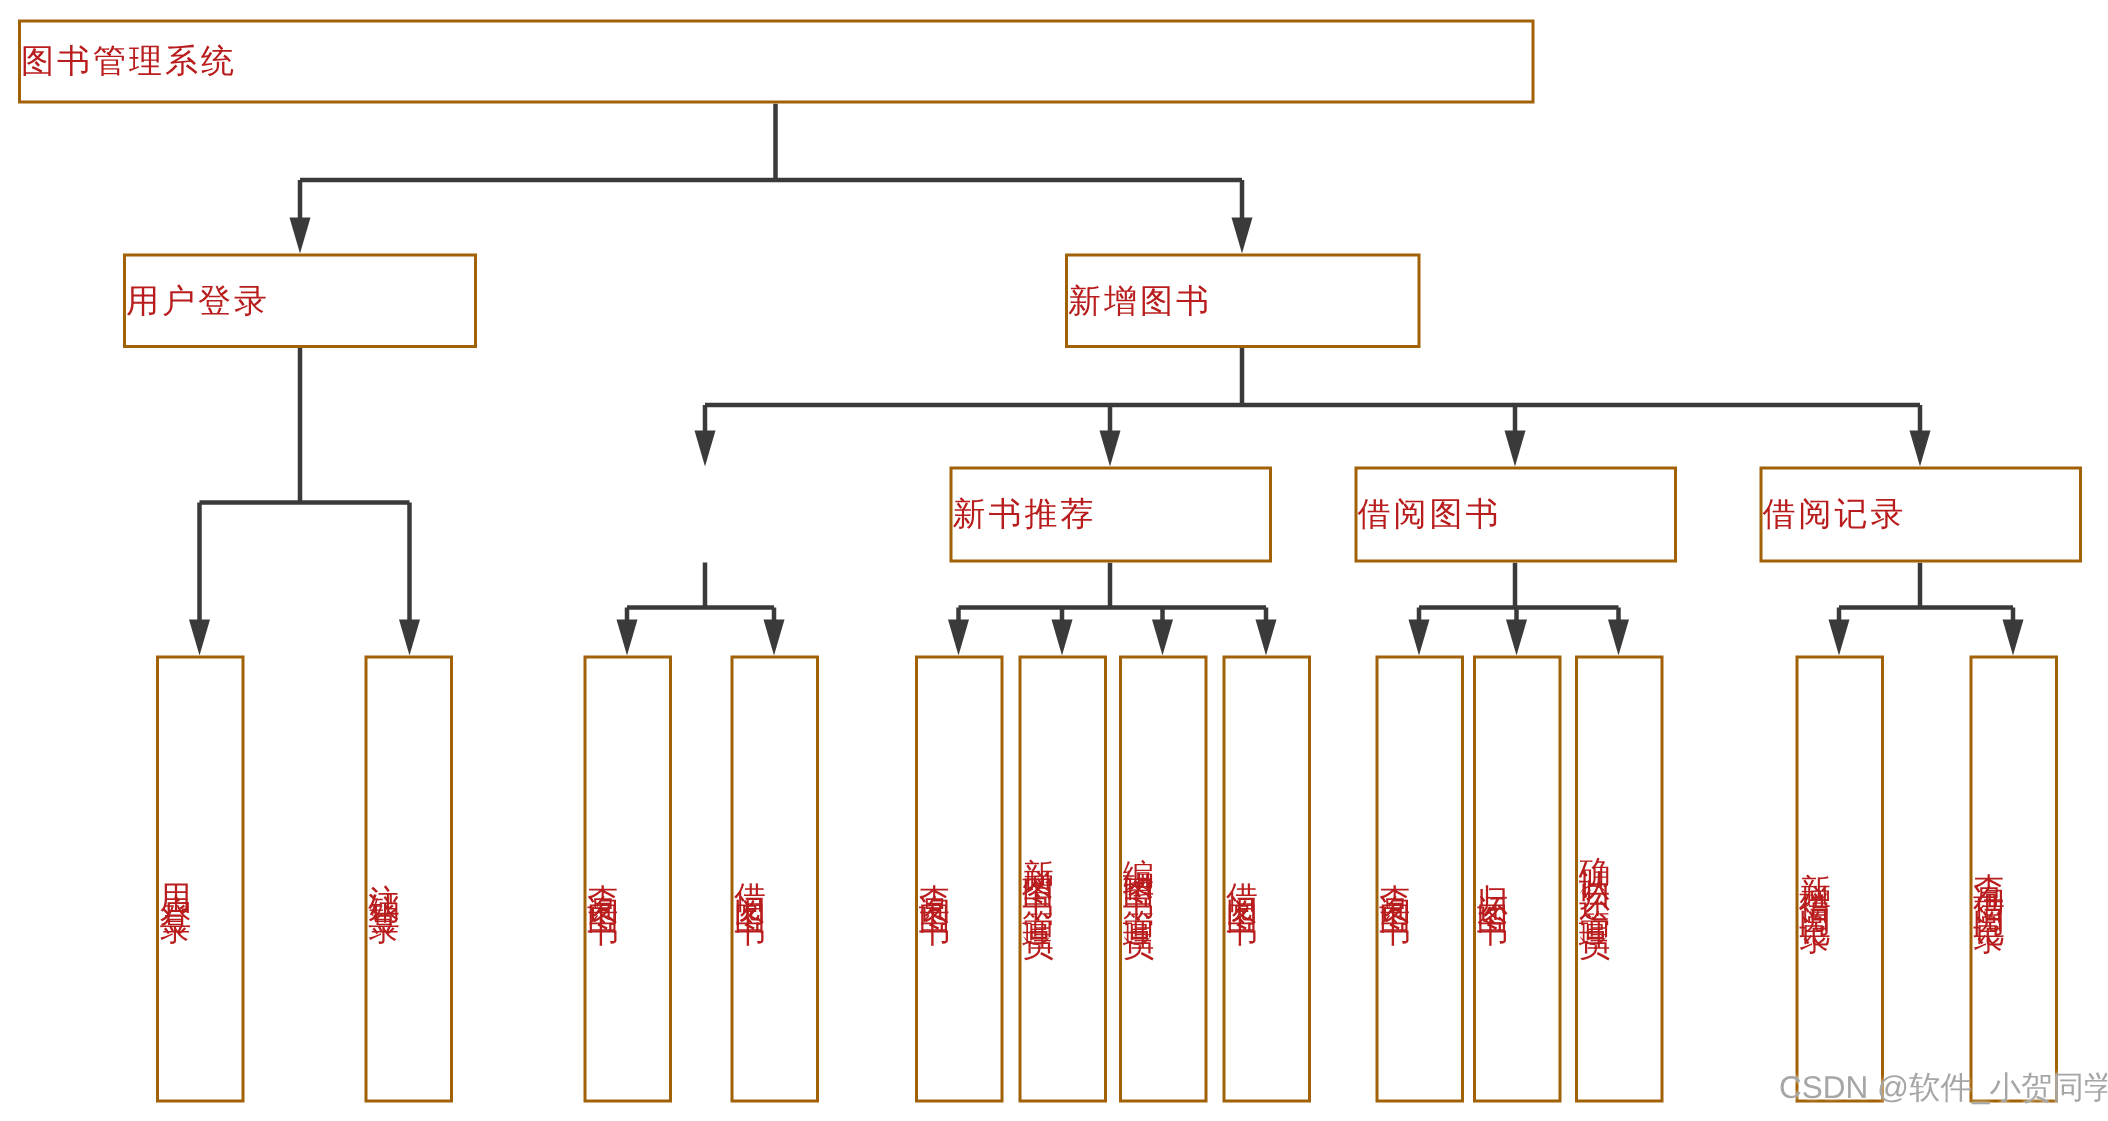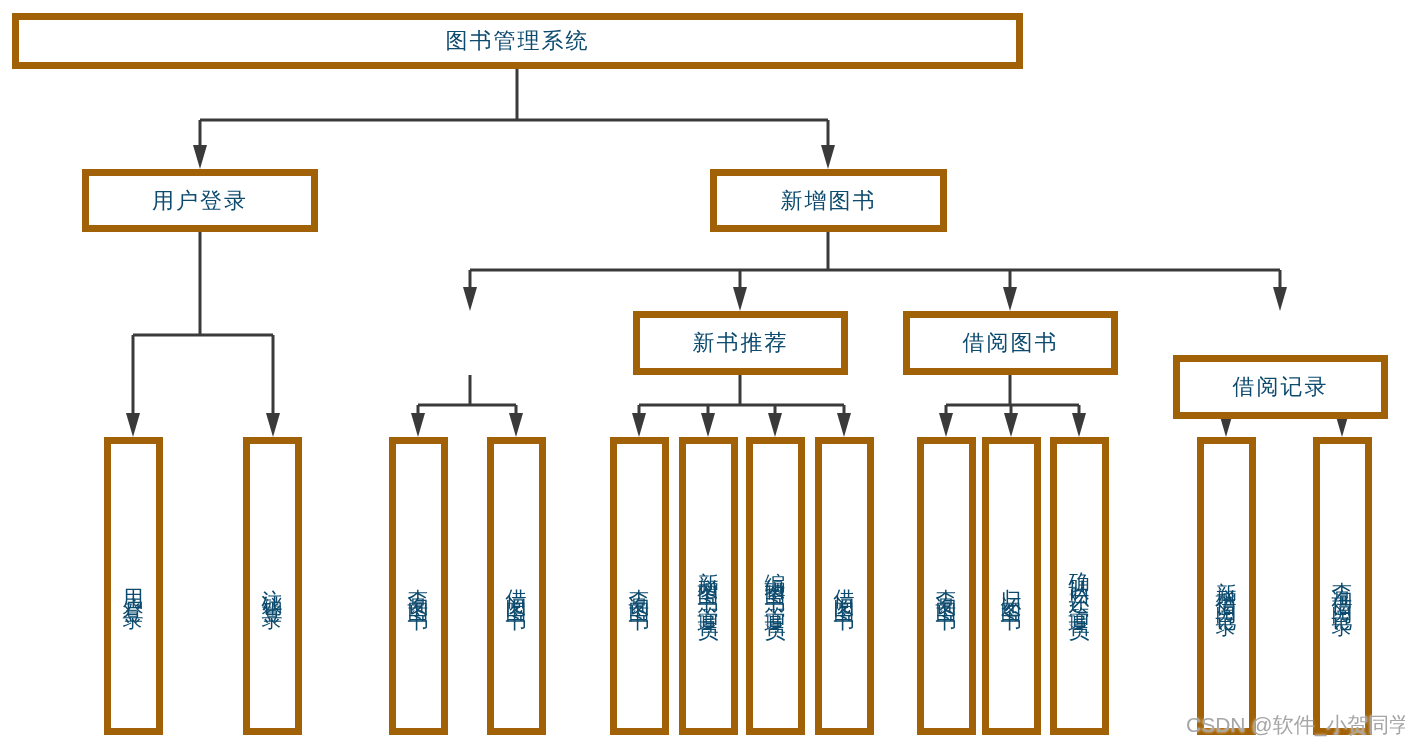--- a/index.html
+++ b/index.html
@@ -7,44 +7,44 @@
     position:relative;
     width:1405px;height:747px;
     background:#ffffff;
     overflow:hidden;
     font-family:"Liberation Sans","DejaVu Sans",sans-serif;
   }
   .connectors{position:absolute;left:0;top:0;width:1405px;height:747px;}
   .node{
     position:absolute;
     box-sizing:border-box;
-    border:7px solid #a16207;
+    border:2px solid #a16207;
     background:#ffffff;
-    display:flex;align-items:center;justify-content:center;
-    color:#0c4a6e;
+    display:flex;align-items:center;justify-content:flex-start;
+    color:#b91c1c;
   }
   .hnode span{font-size:22px;letter-spacing:2px;white-space:nowrap;}
   .leaf span{
     writing-mode:vertical-rl;
     text-orientation:mixed;
     font-size:21px;
     letter-spacing:7px;
     line-height:1;
   }
   
   .n-root{left:12px;top:13px;width:1011px;height:56px;}
   
   .n-userlogin{left:82px;top:169px;width:236px;height:63px;}
   .n-bookmgmt{left:710px;top:169px;width:237px;height:63px;}
   
   .n-l3{top:311px;width:215px;height:64px;}
   .n-newrec{left:363px;}
   .n-borrow{left:633px;}
   .n-current{left:903px;}
-  .n-records{left:1173px;margin-top:44px;}
+  .n-records{left:1173px;}
   
   .leaf{top:437px;width:59px;height:298px;}
   .lf-a1{left:104px;} .lf-a2{left:243px;}
   .lf-b1{left:389px;} .lf-b2{left:487px;}
   .lf-c1{left:610px;} .lf-c2{left:679px;} .lf-c3{left:746px;} .lf-c4{left:815px;}
   .lf-d1{left:917px;} .lf-d2{left:982px;} .lf-d3{left:1050px;}
   .lf-e1{left:1197px;} .lf-e2{left:1313px;}
   .watermark{
     position:absolute;
     left:1186px;top:711px;

